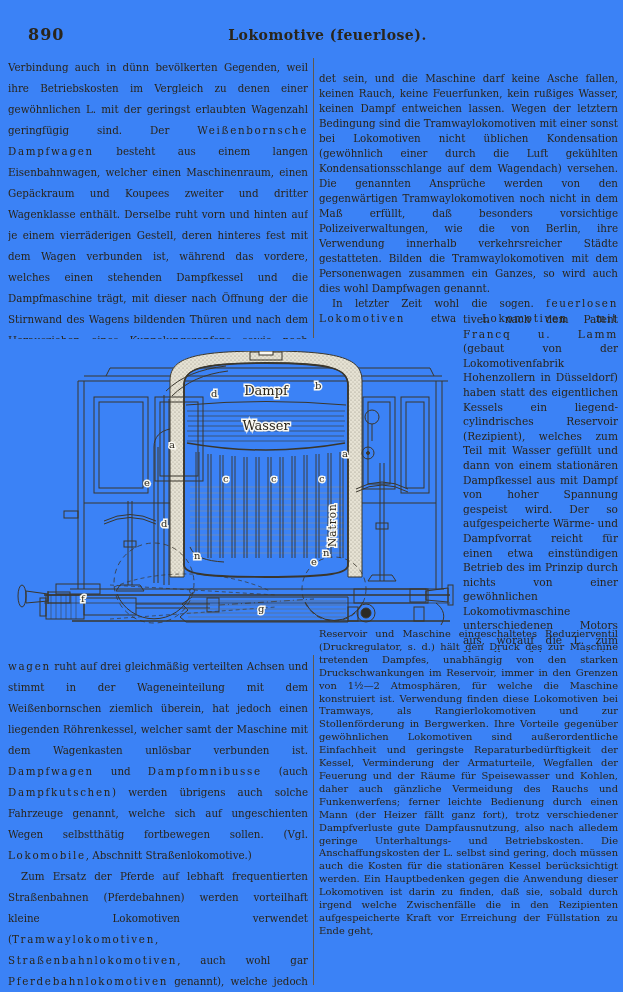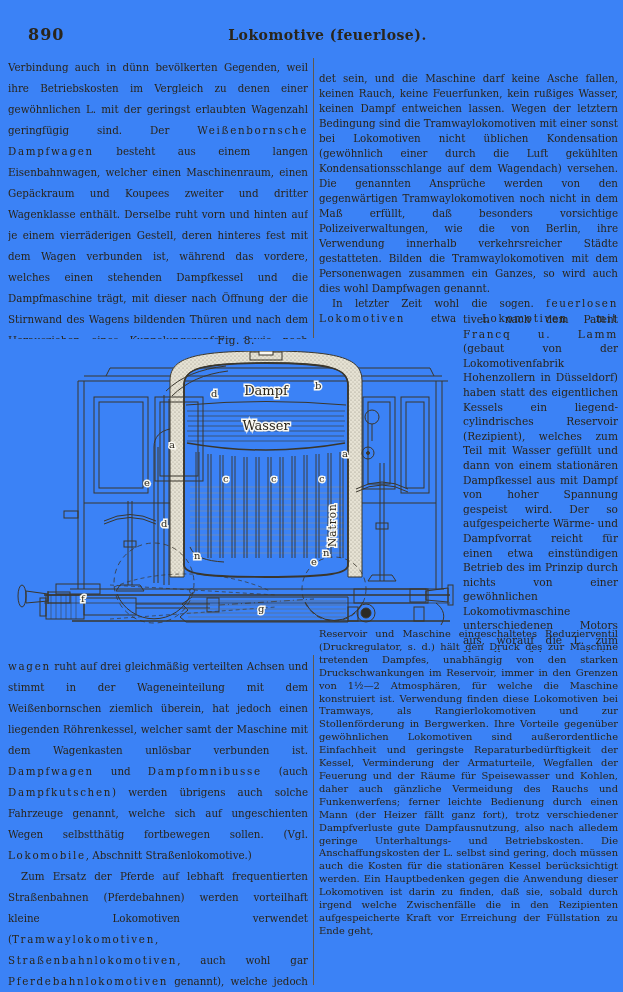--- a/index.html
+++ b/index.html
@@ -60,21 +60,20 @@
       <p class=""><span>tiven nach dem Patent </span><span class="gesperrt">Francq u. Lamm</span><span> (gebaut von der Lokomotivenfabrik Hohenzollern in Düsseldorf) haben statt des eigentlichen Kessels ein liegend-cylindrisches Reservoir (Rezipient), welches zum Teil mit Wasser gefüllt und dann von einem stationären Dampfkessel aus mit Dampf von hoher Spannung gespeist wird. Der so aufgespeicherte Wärme- und Dampfvorrat reicht für einen etwa einstündigen Betrieb des im Prinzip durch nichts von einer gewöhnlichen Lokomotivmaschine unterschiedenen Motors aus, worauf die L. zum Kesselhaus fahren und eine neue Dampffüllung aufnehmen muß. Ein zwischen</span></p>
     </div>
   <div class="tb" id="left-bottom">
       <p class=""><span class="gesperrt">wagen</span><span> ruht auf drei gleichmäßig verteilten Achsen und stimmt in der Wageneinteilung mit dem Weißenbornschen ziemlich überein, hat jedoch einen liegenden Röhrenkessel, welcher samt der Maschine mit dem Wagenkasten unlösbar verbunden ist. </span><span class="gesperrt">Dampfwagen</span><span> und </span><span class="gesperrt">Dampfomnibusse</span><span> (auch </span><span class="gesperrt">Dampfkutschen</span><span>) werden übrigens auch solche Fahrzeuge genannt, welche sich auf ungeschienten Wegen selbstthätig fortbewegen sollen. (Vgl. </span><span class="gesperrt">Lokomobile</span><span>, Abschnitt Straßenlokomotive.)</span></p>
       <p class="indent"><span>Zum Ersatz der Pferde auf lebhaft frequentierten Straßenbahnen (Pferdebahnen) werden vorteilhaft kleine Lokomotiven verwendet (</span><span class="gesperrt">Tramwaylokomotiven</span><span>, </span><span class="gesperrt">Straßenbahnlokomotiven</span><span>, auch wohl gar </span><span class="gesperrt">Pferdebahnlokomotiven</span><span> genannt), welche jedoch mit Rücksicht auf den sonstigen Straßenverkehr in ihrer Konstruktion einigen besondern Bedingungen genügen müssen. Die Maschine muß einen ruhigen Gang haben, darf kein ungewöhnliches Geräusch verursachen und weder die Fahrgäste noch die Anwohner und Passanten der Straße irgendwie belästigen. Bei sehr leichter Bremsbarkeit muß die ganze Erscheinung der L. derart sein, daß begegnende Pferde nicht scheuen; besonders müssen alle sich bewegenden Teile verklei-</span></p>
     </div>
   <div class="tb" id="right-bottom">
       <p class=""><span>Reservoir und Maschine eingeschaltetes Reduzierventil (Druckregulator, s. d.) hält den Druck des zur Maschine tretenden Dampfes, unabhängig von den starken Druckschwankungen im Reservoir, immer in den Grenzen von 1½—2 Atmosphären, für welche die Maschine konstruiert ist. Verwendung finden diese Lokomotiven bei Tramways, als Rangierlokomotiven und zur Stollenförderung in Bergwerken. Ihre Vorteile gegenüber gewöhnlichen Lokomotiven sind außerordentliche Einfachheit und geringste Reparaturbedürftigkeit der Kessel, Verminderung der Armaturteile, Wegfallen der Feuerung und der Räume für Speisewasser und Kohlen, daher auch gänzliche Vermeidung des Rauchs und Funkenwerfens; ferner leichte Bedienung durch einen Mann (der Heizer fällt ganz fort), trotz verschiedener Dampfverluste gute Dampfausnutzung, also nach alledem geringe Unterhaltungs- und Betriebskosten. Die Anschaffungskosten der L. selbst sind gering, doch müssen auch die Kosten für die stationären Kessel berücksichtigt werden. Ein Hauptbedenken gegen die Anwendung dieser Lokomotiven ist darin zu finden, daß sie, sobald durch irgend welche Zwischenfälle die in den Rezipienten aufgespeicherte Kraft vor Erreichung der Füllstation zu Ende geht,</span></p>
     </div>
 
-  <div class="figlabel">Fig. 8.</div>
 
   <svg class="figure" viewBox="0 0 444 276" width="444" height="276" aria-hidden="true">
     <defs>
       <pattern id="stip" width="4" height="4" patternUnits="userSpaceOnUse">
         <rect width="4" height="4" fill="#e6e2d4"></rect>
         <circle cx="1" cy="1" r="0.6" fill="#8f8a7a"></circle>
         <circle cx="3" cy="3" r="0.5" fill="#9b9585"></circle>
       </pattern>
     </defs>
     <g stroke="#3a362c" fill="none" stroke-width="1">

